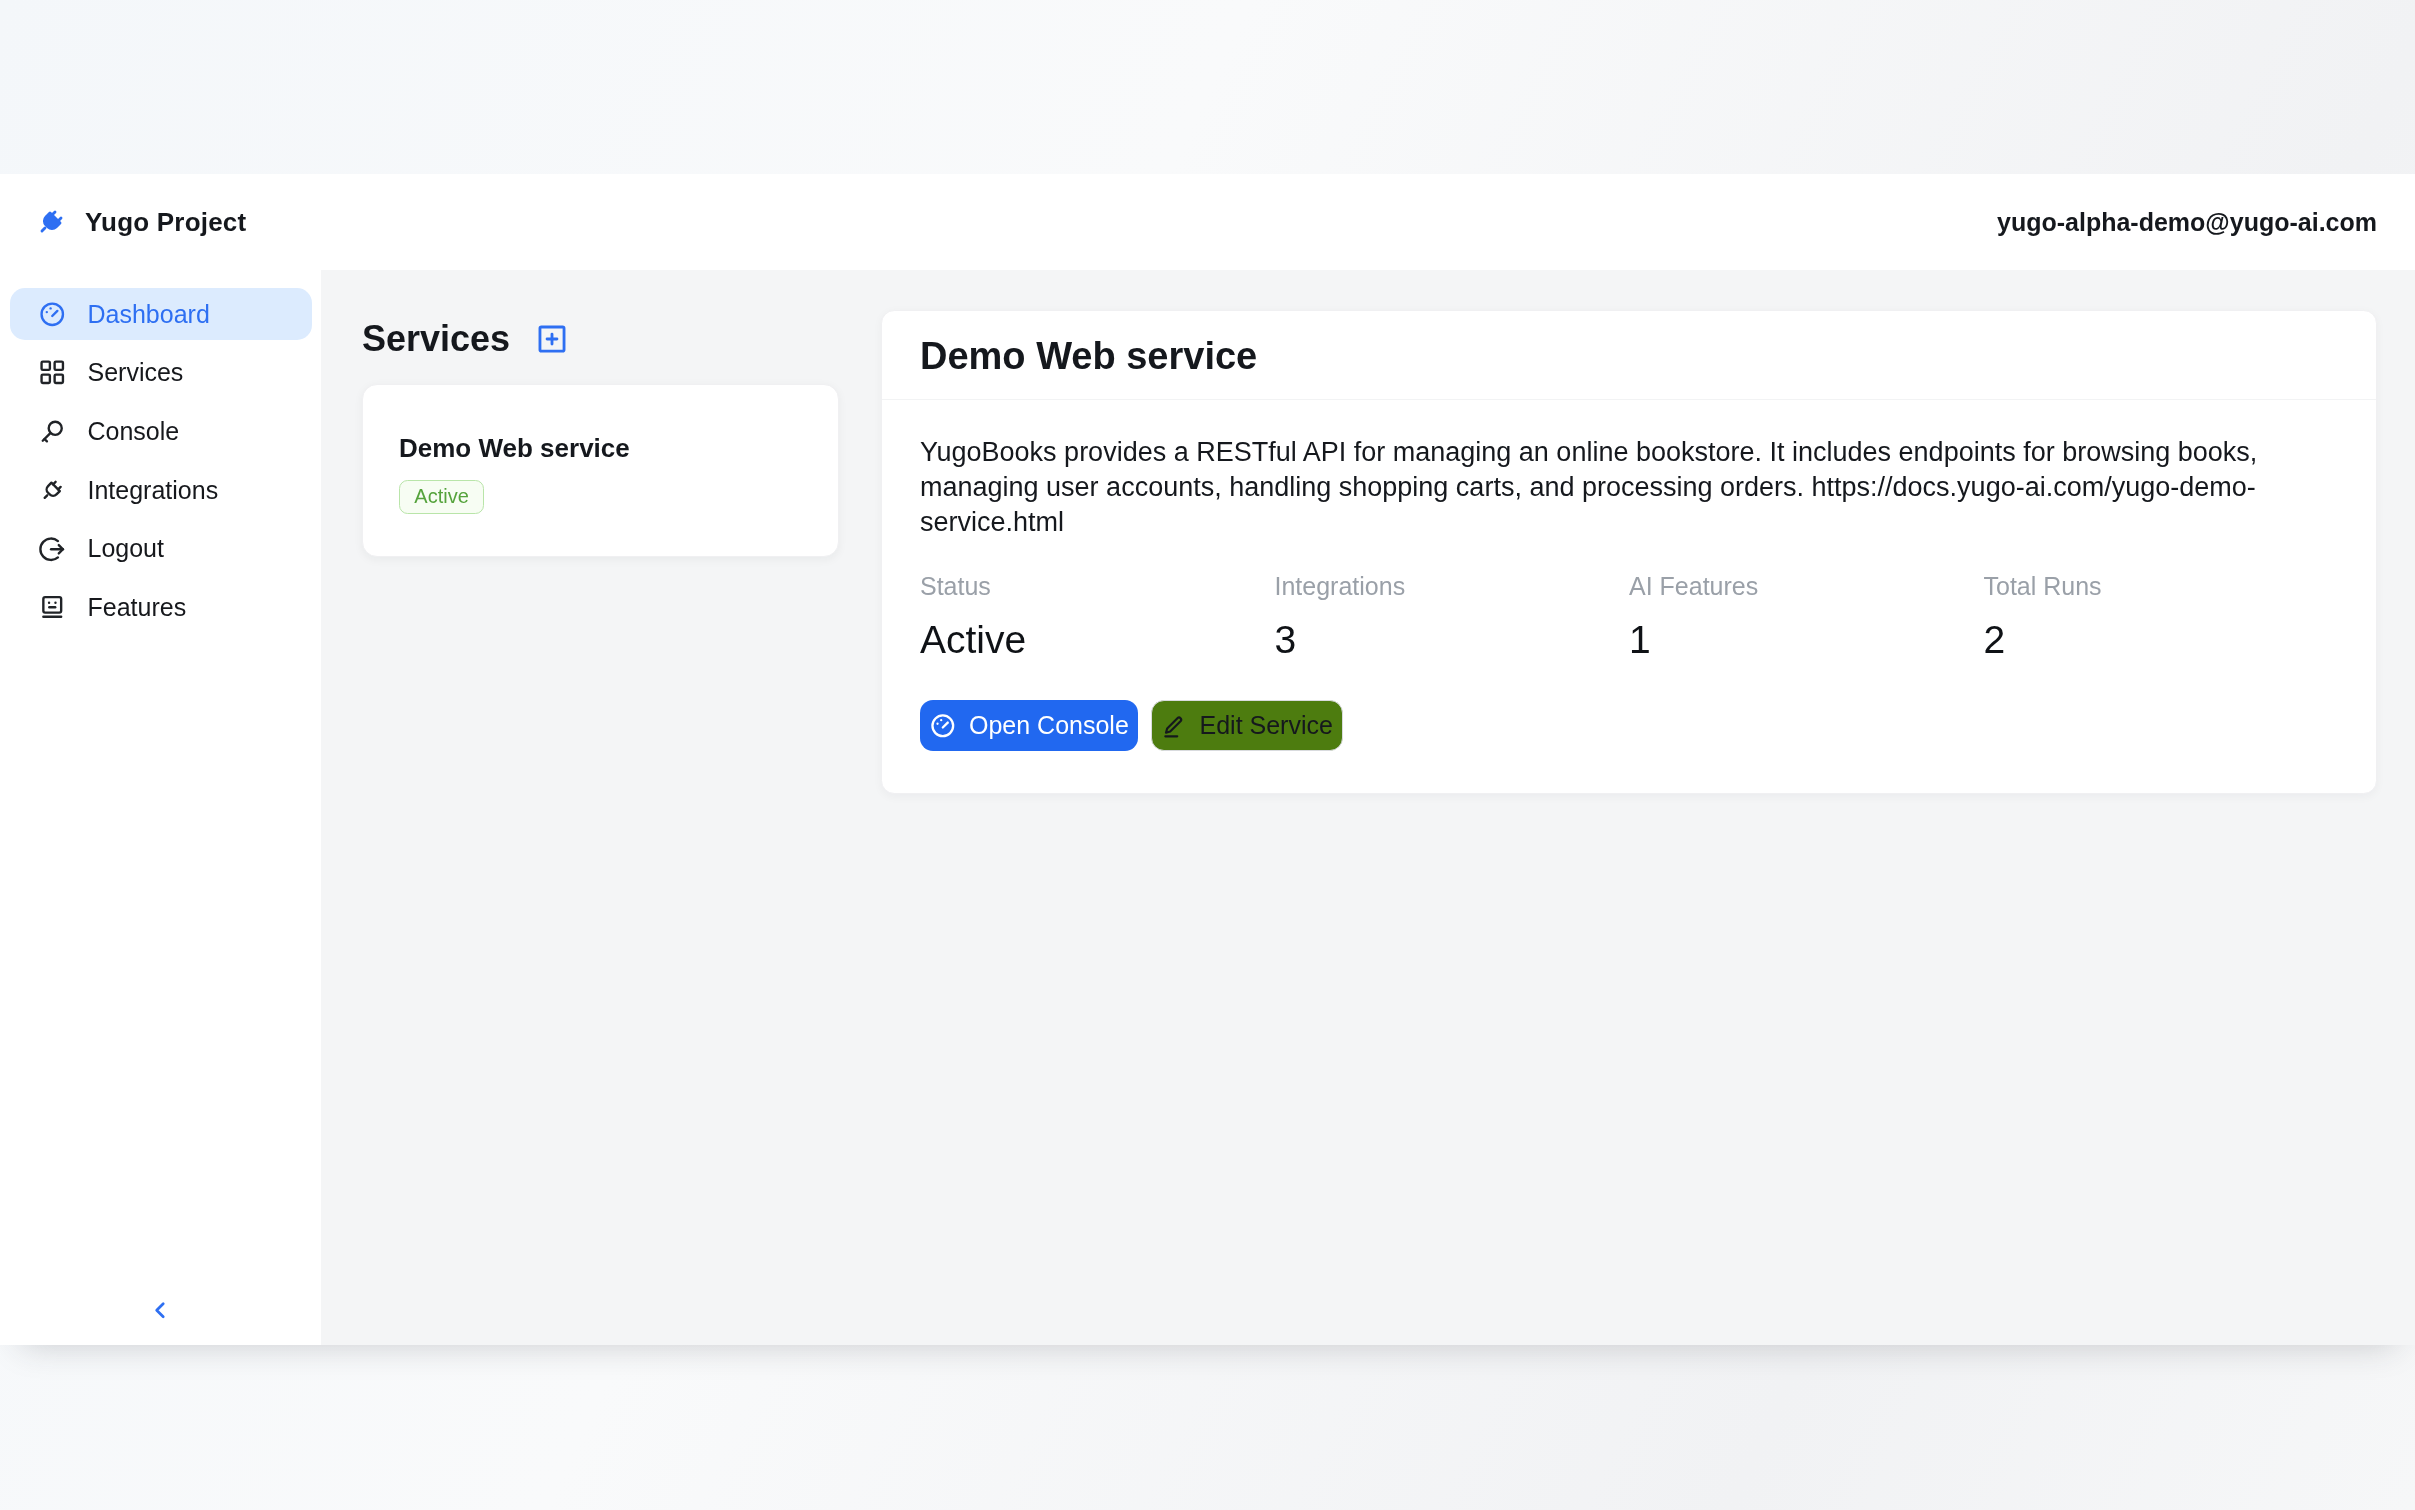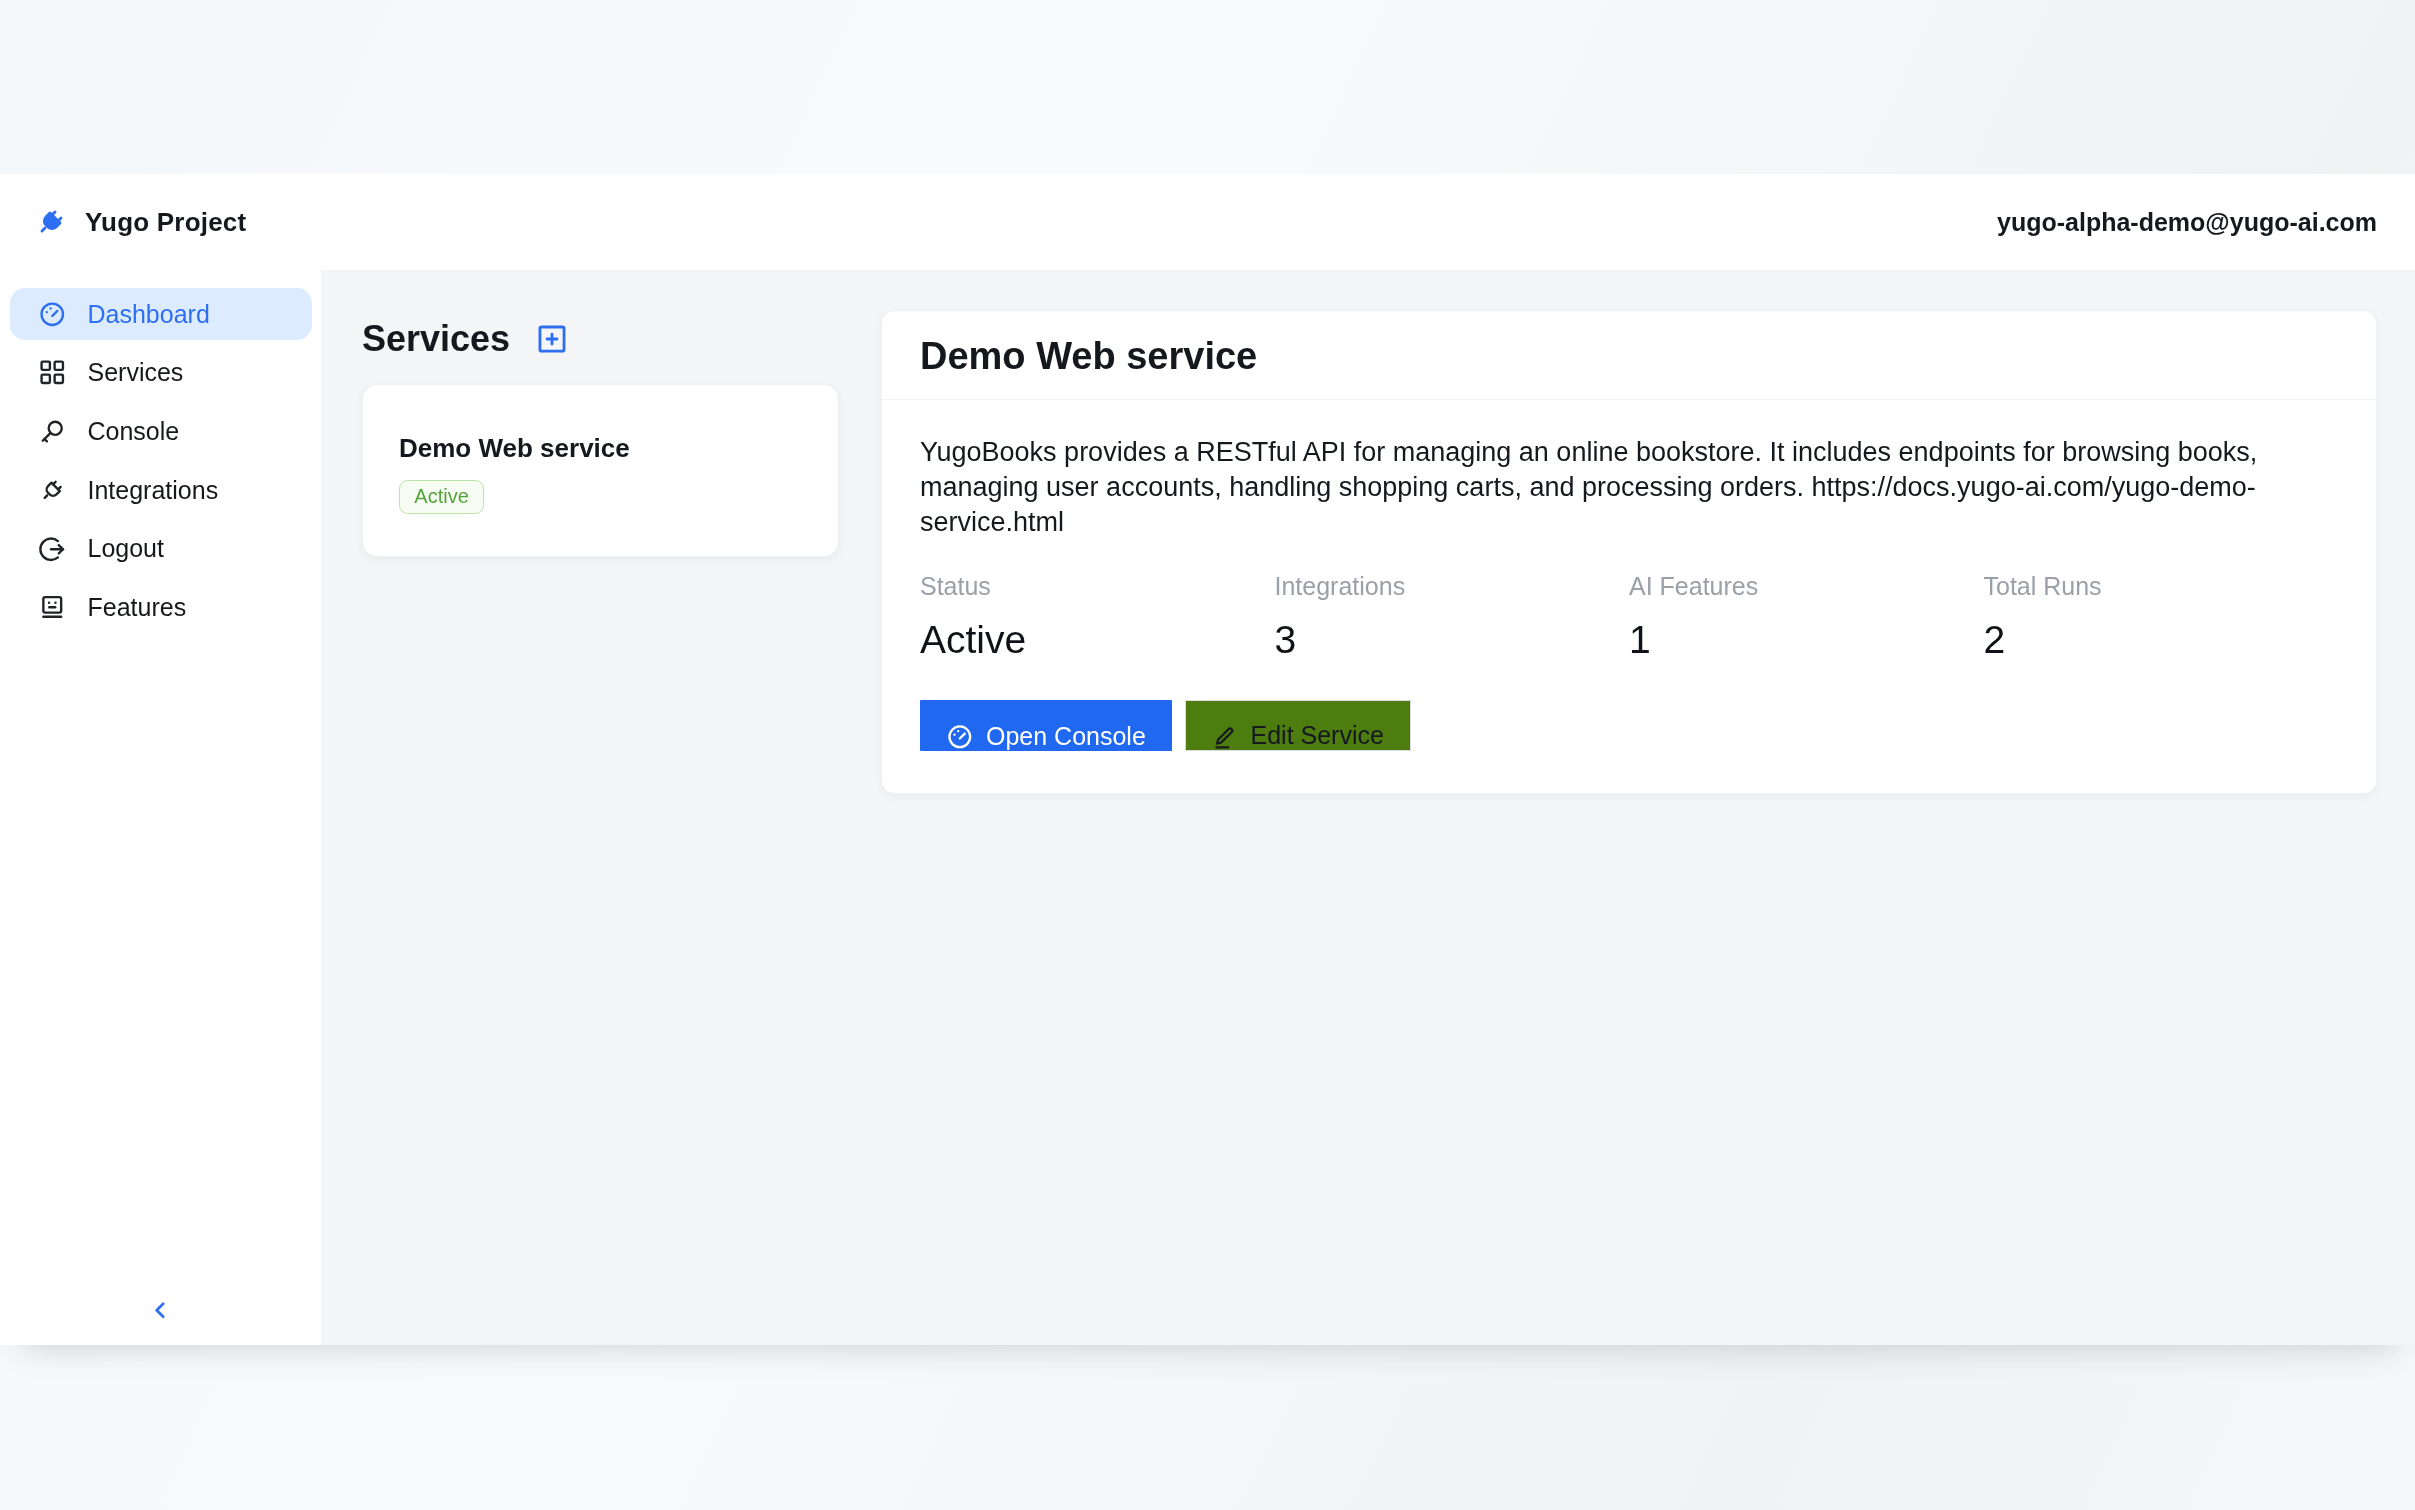--- a/index.html
+++ b/index.html
@@ -77,22 +77,22 @@
   }
   .detail-head{ padding:24px 38px 21px 38px; border-bottom:1.9px solid #f2f3f4; }
   .detail-title{ font-size:38px; font-weight:700; }
   .detail-body{ padding:35px 38px 42px 38px; }
   .detail-desc{ font-size:27px; line-height:35px; color:#15181d; max-width:1427px; margin-bottom:32px; }
   .stats{ display:grid; grid-template-columns:repeat(4,1fr);margin-top:21px; }
   .stat-label{ font-size:25px; color:#9aa0a8; }
   .stat-value{ font-size:39px; font-weight:500; margin-top:17px; color:#0f1216; }
   .actions{ margin-top:38px; display:flex; gap:13.3px; }
   .btn{
-    display:flex; align-items:flex-end; gap:12.4px;
-    height:51px; padding:0 26px; border-radius:1px;
+    display:flex; align-items:center; gap:12.4px;
+    height:51px; padding:0 9px; border-radius:13px;
     font-size:25px; font-weight:500; cursor:pointer;
     font-family:inherit;
   }
   .btn-primary{ background:var(--accent-blue,#2168f0); border:none; color:#ffffff; }
   .btn-secondary{ background:#4d7c0f; border:1.9px solid #d9dbde; color:#15181d; }
 </style>
 </head>
 <body>
 
 <header class="topbar">

